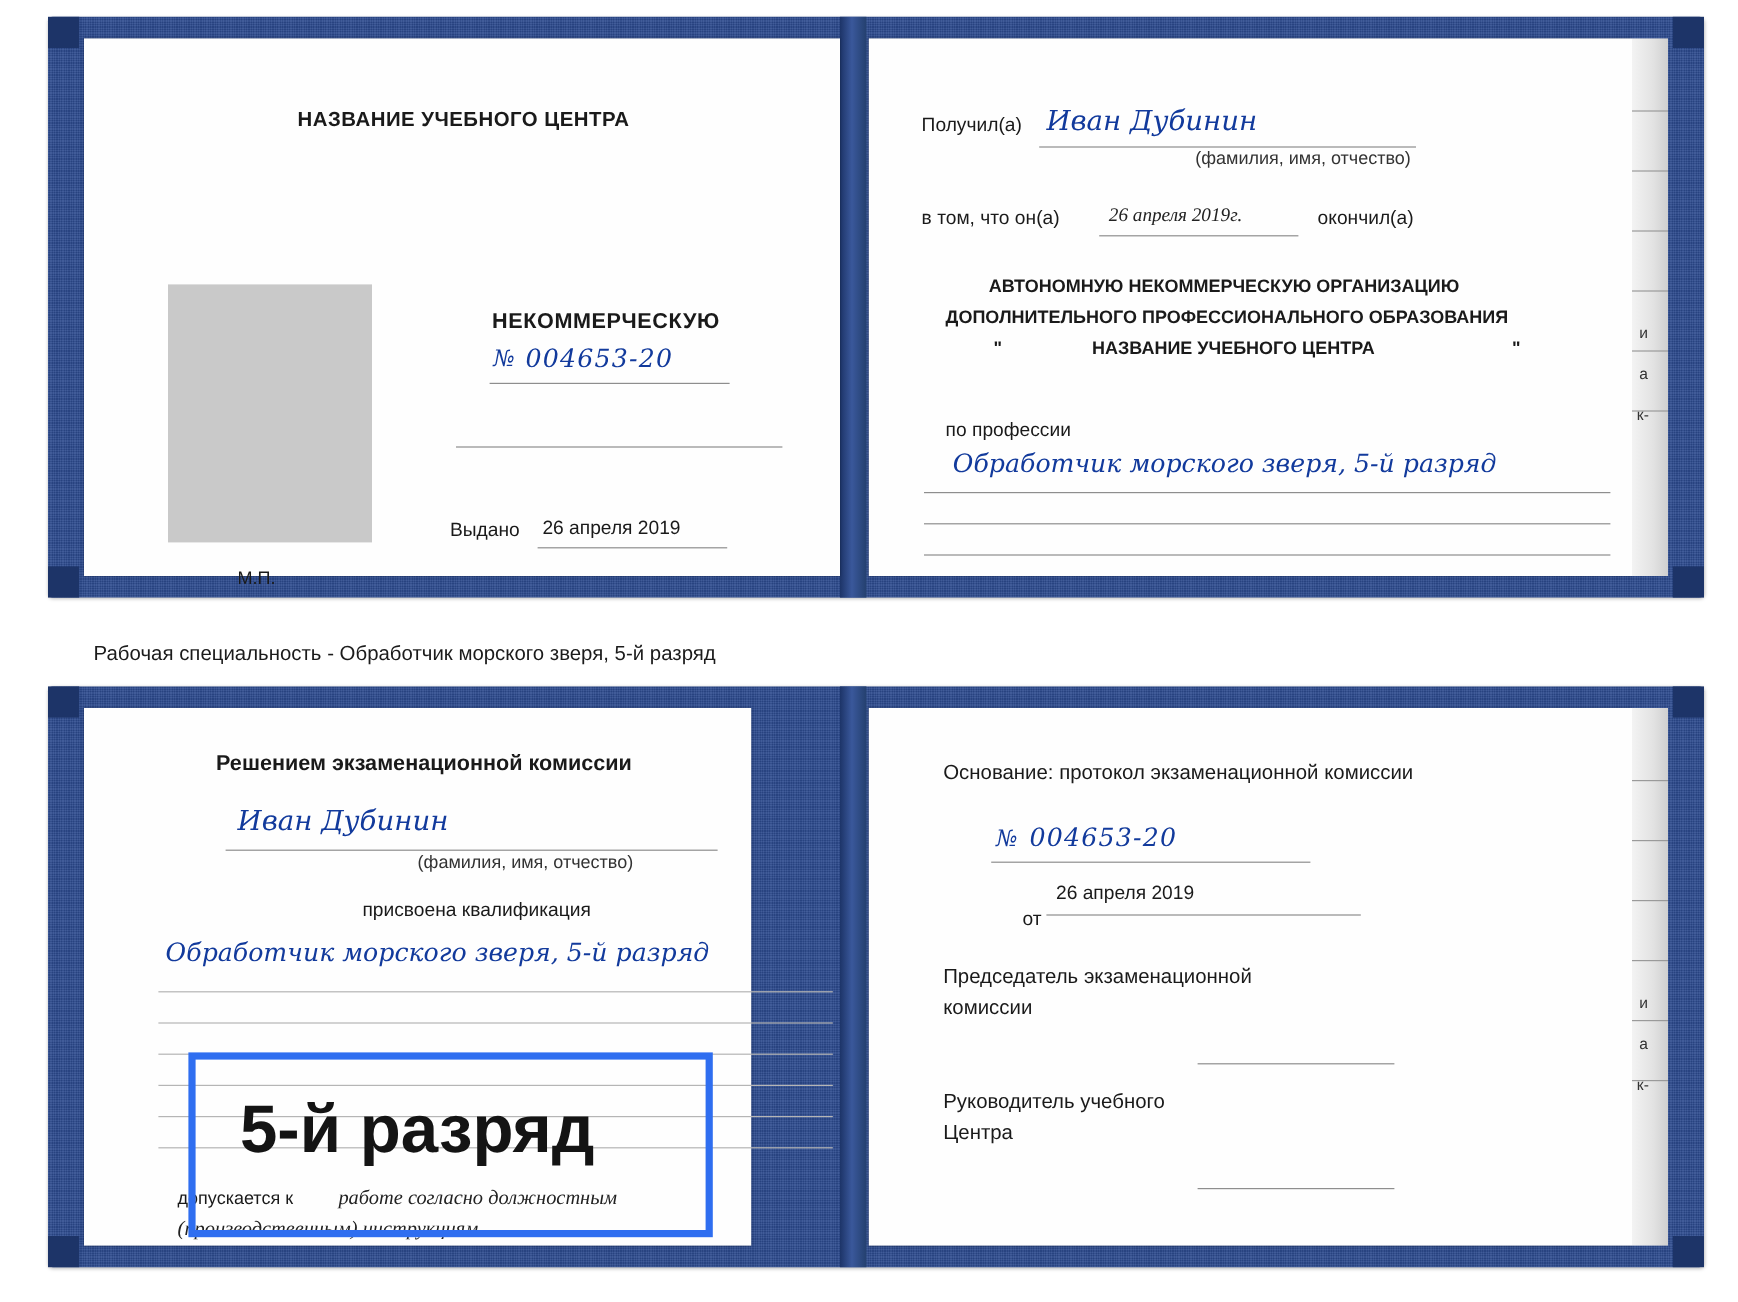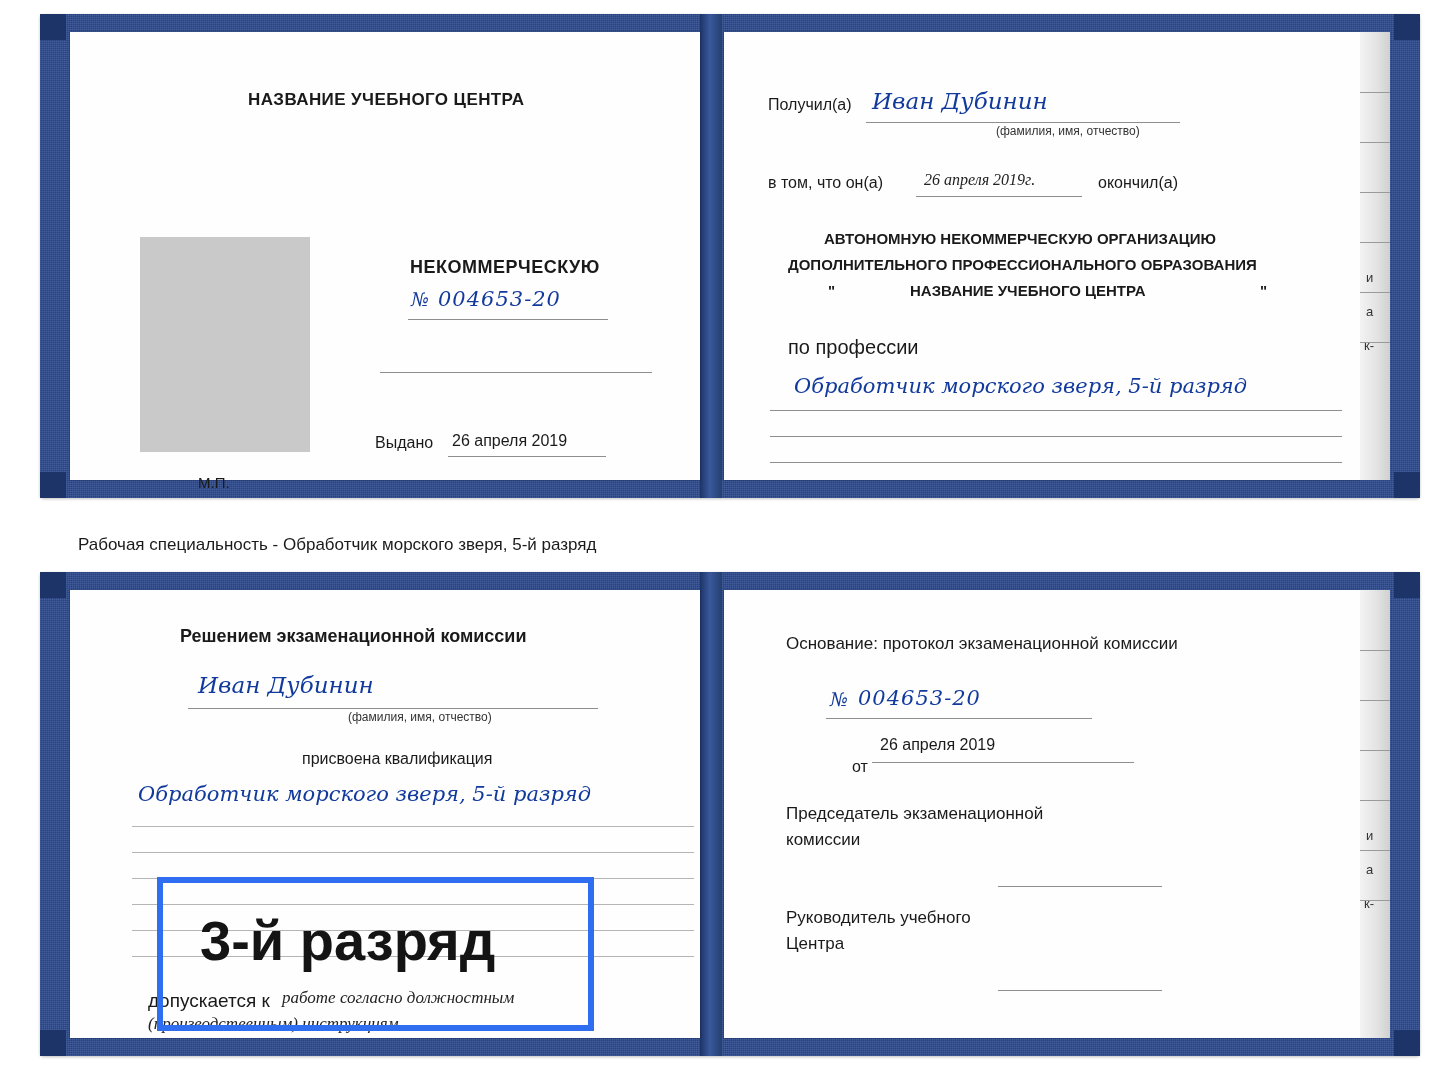--- a/index.html
+++ b/index.html
@@ -86,21 +86,21 @@
     font-family: "DejaVu Serif", serif;
     font-style: italic;
     color: #123a9c;
   }
   .hand-black {
     font-family: "Liberation Serif", serif;
     font-style: italic;
     color: #222;
   }
   .small {
-    font-size: 12px;
+    font-size: 15px;
     color: #333;
     font-family: "Liberation Sans", sans-serif;
   }
   .rule {
     position: absolute;
     height: 1px;
     background: #8e8e8e;
   }
   .rule-thin {
     position: absolute;
@@ -187,21 +187,21 @@
       <div class="t hand-black" style="left:200px; top:139px; font-size:16px;">26 апреля 2019г.</div>
       <div class="rule" style="left:192px; top:164px; width:166px;"></div>
       <div class="t print" style="left:374px; top:142px; font-size:16px;">окончил(а)</div>
 
       <div class="t print bold" style="left:64px; top:224px; font-size:15px;">ДОПОЛНИТЕЛЬНОГО ПРОФЕССИОНАЛЬНОГО ОБРАЗОВАНИЯ</div>
       <div class="t print bold" style="left:100px; top:198px; font-size:15px;">АВТОНОМНУЮ НЕКОММЕРЧЕСКУЮ ОРГАНИЗАЦИЮ</div>
       <div class="t print bold" style="left:104px; top:250px; font-size:15px;">"</div>
       <div class="t print bold" style="left:186px; top:250px; font-size:15px;">НАЗВАНИЕ УЧЕБНОГО ЦЕНТРА</div>
       <div class="t print bold" style="left:536px; top:250px; font-size:15px;">"</div>
 
-      <div class="t print" style="left:64px; top:304px; font-size:20px;">по профессии</div>
+      <div class="t print" style="left:64px; top:318px; font-size:16px;">по профессии</div>
 
       <div class="t hand" style="left:70px; top:342px; font-size:21px;">Обработчик морского зверя, 5-й разряд</div>
       <div class="rule" style="left:46px; top:378px; width:572px;"></div>
       <div class="rule" style="left:46px; top:404px; width:572px;"></div>
       <div class="rule" style="left:46px; top:430px; width:572px;"></div>
     </div>
   </div>
 
   <div class="edge-stack" style="left:1320px; top:18px; height:448px; width:30px;">
     <div class="edge-line" style="top:60px;"></div>
@@ -220,40 +220,40 @@
 
 <div class="book" style="left:40px; top:572px; width:1380px; height:484px;">
 
   <div class="corner" style="left:0;top:0;"></div>
   <div class="corner" style="right:0;top:0;"></div>
   <div class="corner" style="left:0;bottom:0;"></div>
   <div class="corner" style="right:0;bottom:0;"></div>
 
   <div class="spine" style="left:660px;"></div>
 
-  <div class="page" style="left:30px; top:18px; width:630px; height:448px;">
+  <div class="page" style="left:30px; top:18px; width:556px; height:448px;">
     <div class="page-inner">
       <div class="t print bold" style="left:110px; top:36px; font-size:18px;">Решением экзаменационной комиссии</div>
 
       <div class="t hand" style="left:128px; top:82px; font-size:23px;">Иван Дубинин</div>
       <div class="rule" style="left:118px; top:118px; width:410px;"></div>
       <div class="t small" style="left:278px; top:120px;">(фамилия, имя, отчество)</div>
 
       <div class="t print" style="left:232px; top:160px; font-size:16px;">присвоена квалификация</div>
 
       <div class="t hand" style="left:68px; top:192px; font-size:21px;">Обработчик морского зверя, 5-й разряд</div>
 
       <div class="rule-thin" style="left:62px; top:236px; width:562px;"></div>
       <div class="rule-thin" style="left:62px; top:262px; width:562px;"></div>
       <div class="rule-thin" style="left:62px; top:288px; width:562px;"></div>
       <div class="rule-thin" style="left:62px; top:314px; width:562px;"></div>
       <div class="rule-thin" style="left:62px; top:340px; width:562px;"></div>
       <div class="rule-thin" style="left:62px; top:366px; width:562px;"></div>
 
-      <div class="t print" style="left:78px; top:400px; font-size:19px;">допускается к</div>
+      <div class="t print" style="left:78px; top:400px; font-size:15px;">допускается к</div>
       <div class="t hand-black" style="left:212px; top:398px; font-size:17px;">работе согласно должностным</div>
       <div class="t hand-black" style="left:78px; top:424px; font-size:17px;">(производственным) инструкциям</div>
     </div>
   </div>
 
   <div class="page" style="left:684px; top:18px; width:636px; height:448px;">
     <div class="page-inner">
       <div class="t print" style="left:62px; top:44px; font-size:17px;">Основание: протокол экзаменационной комиссии</div>
 
       <div class="t hand" style="left:106px; top:98px; font-size:19px;">№</div>
@@ -281,13 +281,13 @@
     <div class="edge-line" style="top:210px;"></div>
     <div class="edge-line" style="top:260px;"></div>
     <div class="edge-line" style="top:310px;"></div>
     <div class="edge-letter" style="top:238px; left:6px;">и</div>
     <div class="edge-letter" style="top:272px; left:6px;">а</div>
     <div class="edge-letter" style="top:306px; left:4px;">к-</div>
   </div>
 </div>
 
 <div class="highlight-box" style="left:157px; top:877px; width:425px; height:142px;"></div>
-<div class="highlight-text" style="left:200px; top:908px; font-size:56px;">3-й разряд</div>
+<div class="highlight-text" style="left:200px; top:908px; font-size:56px;">5-й разряд</div>
 
 </body></html>

